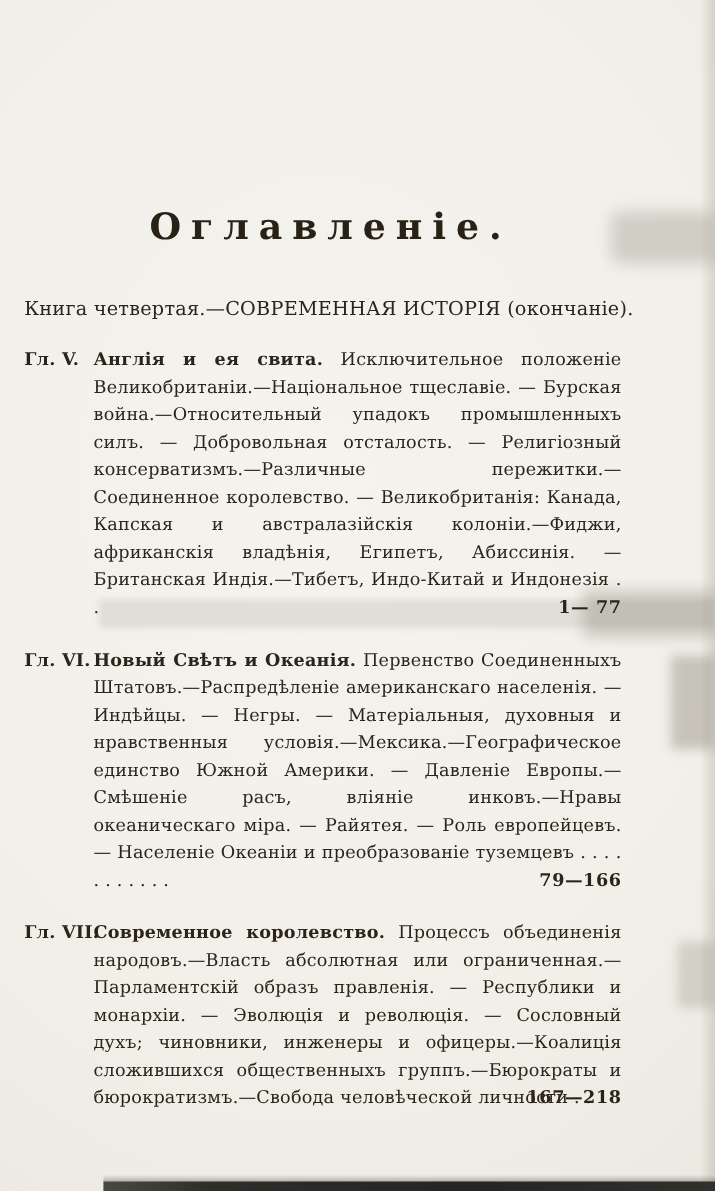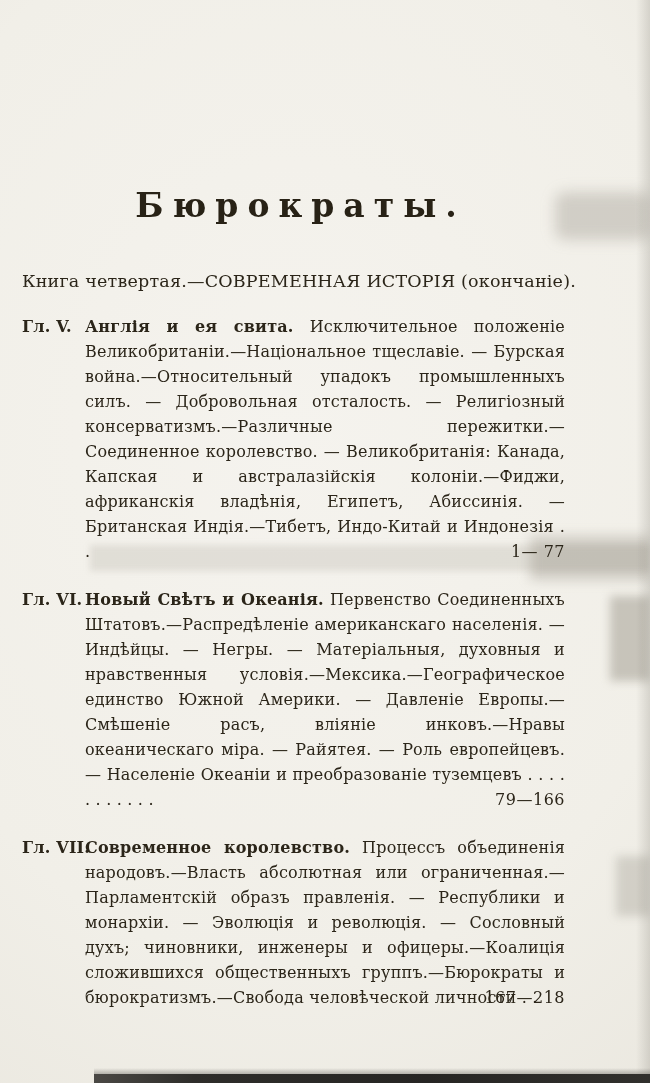--- a/index.html
+++ b/index.html
@@ -61,21 +61,21 @@
   .entry .label {
     position: absolute;
     left: 0; top: 0;
     font-weight: bold;
     white-space: nowrap;
   }
   .entry .chapter-title { font-weight: bold; }
   .entry .pages {
     position: absolute;
     right: 0; bottom: 0;
-    font-weight: normal;
+    font-weight: bold;
     letter-spacing: 0.5px;
     white-space: nowrap;
   }
   
   .artifact { position: absolute; pointer-events: none; z-index: 1; }
   .smudge-top-right {
     right: 0; top: 192px; width: 95px; height: 48px;
     background: rgba(125, 120, 108, 0.28);
     filter: blur(7px);
     border-radius: 10px;
@@ -124,21 +124,21 @@
 
   <div class="artifact smudge-top-right"></div>
   <div class="artifact smudge-band"></div>
   <div class="artifact smudge-mid-right"></div>
   <div class="artifact smudge-mid-right2"></div>
   <div class="artifact smudge-low-right"></div>
   <div class="artifact edge-shade-right"></div>
 
   <div class="content">
 
-    <div class="page-title">Бюрократы.</div>
+    <div class="page-title">Оглавленіе.</div>
 
     <div class="book-heading">Книга четвертая.—СОВРЕМЕННАЯ ИСТОРІЯ (окончаніе).</div>
 
 
     <div class="entry">
       <span class="label">Гл. V.</span>
       <span class="chapter-title">Англія и ея свита.</span>
       <span class="chapter-text">Исключительное положеніе Великобританіи.—Національное тщеславіе. — Бурская война.—Относительный упадокъ промышленныхъ силъ. — Добровольная отсталость. — Религіозный консерватизмъ.—Различные пережитки.— Соединенное королевство. — Великобританія: Канада, Капская и австралазійскія колоніи.—Фиджи, африканскія владѣнія, Египетъ, Абиссинія. — Британская Индія.—Тибетъ, Индо-Китай и Индонезія . .</span>
       <span class="pages">1— 77</span>
     </div>

